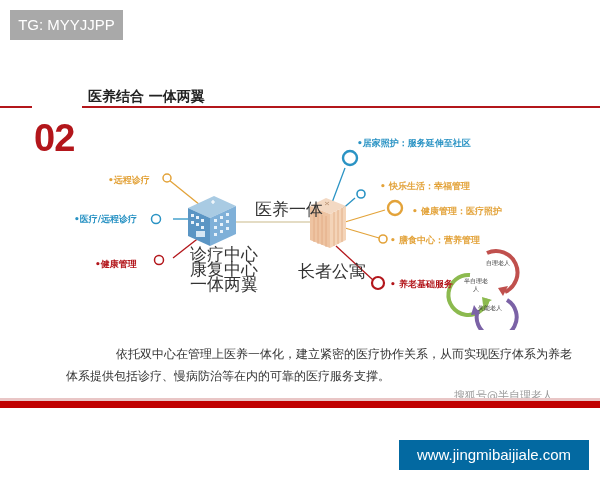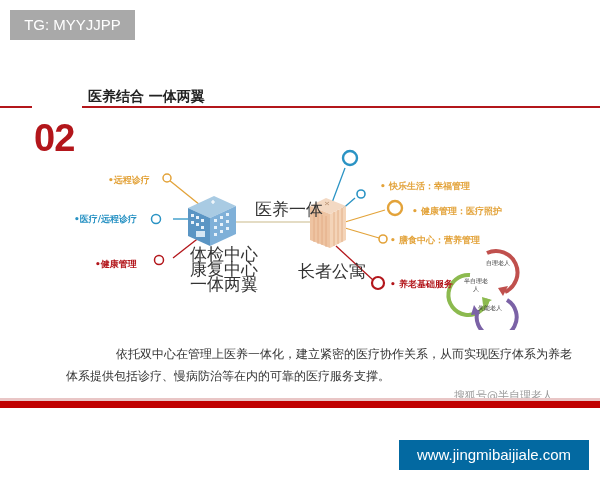--- a/index.html
+++ b/index.html
@@ -1,21 +1,21 @@
 <!DOCTYPE html>
 <html><head>
   <meta charset="utf-8">
   <style>
     * { margin: 0; padding: 0; box-sizing: border-box; }
     html, body { width: 600px; height: 480px; background: #ffffff; overflow: hidden; }
     body { position: relative; font-family: "DejaVu Sans", "Liberation Sans", sans-serif; }
     .abs { position: absolute; }
 
     .tg-badge {
-      left: 10px; top: 10px; width: 125px; height: 30px;
+      left: 10px; top: 10px; width: 113px; height: 30px;
       background: #a9a9a9; color: #ffffff;
       font-family: "Liberation Sans", sans-serif; font-size: 15px;
       line-height: 30px; text-align: center;
     }
     .header-line-left { left: 0; top: 106px; width: 32px; height: 2px; background: #b3161b; }
     .header-line-right { left: 82px; top: 106px; width: 518px; height: 2px; background: #b3161b; }
     .section-number {
       left: 34px; top: 80px; font-family: "Liberation Sans", sans-serif; font-weight: bold;
       font-size: 38px; color: #b3161b; letter-spacing: -1px; line-height: 38px; margin-top: 39px;
     }
@@ -132,27 +132,28 @@
       <path d="M 507 300 A 20 20 0 1 1 478 310" stroke="#7b62a6"></path>
       <polygon points="474,305 480,314 471,315" fill="#7b62a6" stroke="none"></polygon>
     </g>
   </svg>
 
   <div class="label" style="left: 108px; top: 54px; color: rgb(227, 163, 58);">•远程诊疗</div>
   <div class="label" style="left: 74px; top: 93px; color: rgb(42, 147, 196);">•医疗/远程诊疗</div>
   <div class="label" style="left: 95px; top: 138px; color: rgb(179, 22, 27);">•健康管理</div>
 
   <div class="plain-label" style="left:190px;top:127px;line-height:15px;">
-    <div>体检中心</div>
+    <div>诊疗中心</div>
     <div>康复中心</div>
     <div>一体两翼</div>
   </div>
   <div class="plain-label" style="left:255px;top:82px;">医养一体</div>
   <div class="plain-label" style="left:298px;top:144px;">长者公寓</div>
 
+  <div class="label" style="left: 357px; top: 17px; color: rgb(42, 147, 196);">•居家照护：服务延伸至社区</div>
   <div class="label" style="left: 380px; top: 60px; color: rgb(227, 163, 58);">• 快乐生活：幸福管理</div>
   <div class="label" style="left: 412px; top: 85px; color: rgb(227, 163, 58);">• 健康管理：医疗照护</div>
   <div class="label" style="left: 390px; top: 114px; color: rgb(227, 163, 58);">• 膳食中心：营养管理</div>
   <div class="label" style="left: 390px; top: 158px; color: rgb(179, 22, 27);">• 养老基础服务</div>
 
   <div class="cycle-label" style="left:484px;top:139px;width:28px;">自理老人</div>
   <div class="cycle-label" style="left:462px;top:157px;width:28px;">半自理老人</div>
   <div class="cycle-label" style="left:476px;top:184px;width:28px;">失能老人</div>
 </div>
 

